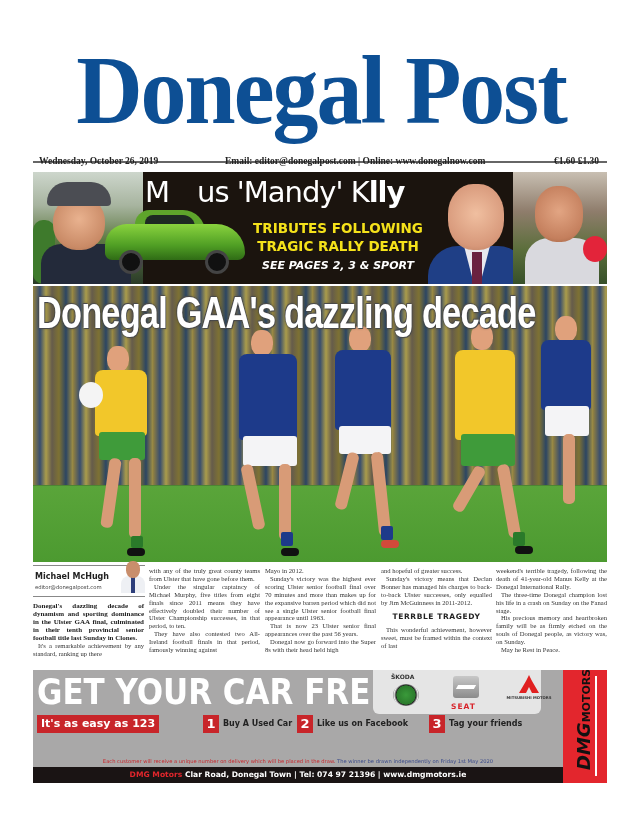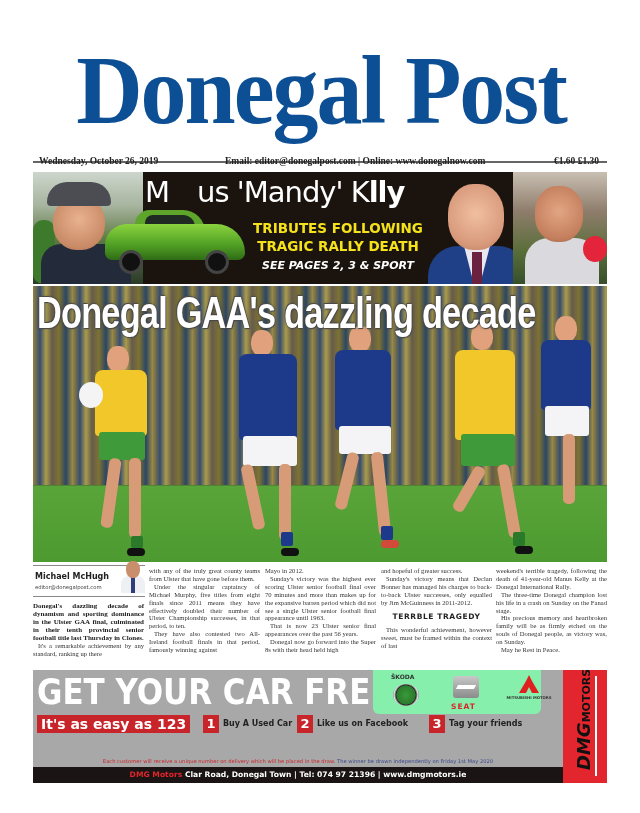--- a/index.html
+++ b/index.html
@@ -139,29 +139,29 @@
   .col.c2 { left: 116px; }
   .col.c3 { left: 232px; }
   .col.c4 { left: 348px; }
   .col.c5 { left: 463px; }
   .lede { font-weight: bold; color: #222; font-size: 7px; line-height: 8.1px; text-indent: 0 !important; }
   .subhead { font-family: "DejaVu Sans", sans-serif; font-weight: bold; text-align: center; font-size: 7.5px; letter-spacing: 0.6px; margin: 6px 0 6px 0; color: #222; text-indent: 0 !important; }
 
   
   .ad { position: absolute; left: 0; top: 640px; width: 574px; height: 113px; background: #a9a8a8; overflow: hidden; }
   .ad .big { position: absolute; left: 4px; top: 2px; font-family: "DejaVu Sans", sans-serif; font-weight: bold; color: #ffffff; font-size: 36px; line-height: 40px; letter-spacing: 0px; transform: scaleX(0.86); transform-origin: left top; }
-  .ad .brands { position: absolute; left: 340px; top: 0; width: 168px; height: 44px; background: #86efac; border-radius: 0 0 6px 6px; }
+  .ad .brands { position: absolute; left: 340px; top: 0; width: 168px; height: 44px; background: #e5e5e5; border-radius: 0 0 6px 6px; }
   .ad .brand-name { position: absolute; font-family: "DejaVu Sans", sans-serif; font-weight: bold; font-size: 6px; color: #333; }
   .ad .skoda-logo { position: absolute; left: 20px; top: 14px; width: 26px; height: 22px; border-radius: 50%; background: radial-gradient(circle, #3a9a3a 0%, #2b7a2c 55%, #222 58%, #eee 70%, #444 80%); }
   .ad .seat-logo { position: absolute; left: 80px; top: 6px; width: 26px; height: 22px; background: linear-gradient(180deg, #c8c8c8 0%, #8b8b8b 100%); border-radius: 3px; }
   .ad .seat-logo::after { content: ""; position: absolute; left: 4px; top: 9px; width: 18px; height: 4px; background: #fff; transform: skewX(-30deg); }
   .ad .mitsu-logo { position: absolute; left: 146px; top: 5px; width: 20px; height: 18px; background: #e02020; clip-path: polygon(50% 0, 65% 33%, 100% 100%, 65% 100%, 50% 66%, 35% 100%, 0 100%, 35% 33%); }
 
   .ad .row { position: absolute; left: 4px; top: 45px; height: 18px; width: 520px; }
-  .ad .easy { position: absolute; left: 0; top: 0; height: 18px; padding: 0 4px; background: #c8252a; color: #fff; font-family: "DejaVu Sans", sans-serif; font-weight: bold; font-size: 14px; line-height: 18px; }
+  .ad .easy { position: absolute; left: 0; top: 0; height: 18px; padding: 0 4px; background: #c8252a; color: #fff; font-family: "DejaVu Sans", sans-serif; font-weight: bold; font-size: 11px; line-height: 18px; }
   .ad .step-num { position: absolute; top: 0; width: 16px; height: 18px; background: #c8252a; color: #fff; font-family: "DejaVu Sans", sans-serif; font-weight: bold; font-size: 13px; line-height: 18px; text-align: center; }
   .ad .step-label { position: absolute; top: 0; font-family: "DejaVu Sans", sans-serif; font-weight: bold; font-size: 8px; line-height: 18px; color: #222; }
 
   .ad .terms { position: absolute; left: 0; top: 69px; width: 530px; text-align: center; font-family: "DejaVu Sans", sans-serif; font-weight: bold; font-size: 6.6px; line-height: 8.6px; color: #222; }
   .ad .fine { position: absolute; left: 0; top: 88px; width: 530px; text-align: center; font-family: "DejaVu Sans", sans-serif; font-size: 5.2px; color: #c8252a; }
   .ad .fine .blue { color: #3a4a8a; }
   .ad .footer-bar { position: absolute; left: 0; top: 97px; width: 530px; height: 16px; background: #1a1414; text-align: center; font-family: "DejaVu Sans", sans-serif; font-weight: bold; font-size: 7.6px; line-height: 16px; color: #ffffff; }
   .ad .footer-bar .red { color: #e0262c; }
   .ad .side { position: absolute; left: 530px; top: 0; width: 44px; height: 113px; background: #e3262d; }
   .ad .side .vert { position: absolute; left: 10px; top: 100px; transform: rotate(-90deg); transform-origin: left top; font-family: "DejaVu Sans", sans-serif; font-weight: bold; font-style: italic; color: #111; font-size: 18px; white-space: nowrap; }
@@ -276,21 +276,21 @@
     <div class="name">Michael McHugh</div>
     <div class="email">editor@donegalpost.com</div>
     <div class="mugshot">
       <div class="mb"></div>
       <div class="mt"></div>
       <div class="mh"></div>
     </div>
   </div>
 
   <div class="col c1">
-    <p class="lede">Donegal's dazzling decade of dynamism and sporting dominance in the Ulster GAA final, culminated in their tenth provincial senior football title last Thursday in Clones.</p>
+    <p class="lede">Donegal's dazzling decade of dynamism and sporting dominance in the Ulster GAA final, culminated in their tenth provincial senior football title last Sunday in Clones.</p>
     <p>It's a remarkable achievement by any standard, ranking up there</p>
   </div>
   <div class="col c2">
     <p class="noindent">with any of the truly great county teams from Ulster that have gone before them.</p>
     <p>Under the singular captaincy of Michael Murphy, five titles from eight finals since 2011 means they have effectively doubled their number of Ulster Championship successes, in that period, to ten.</p>
     <p>They have also contested two All-Ireland football finals in that period, famously winning against</p>
   </div>
   <div class="col c3">
     <p class="noindent">Mayo in 2012.</p>
     <p>Sunday's victory was the highest ever scoring Ulster senior football final over 70 minutes and more than makes up for the expansive barren period which did not see a single Ulster senior football final appearance until 1963.</p>

